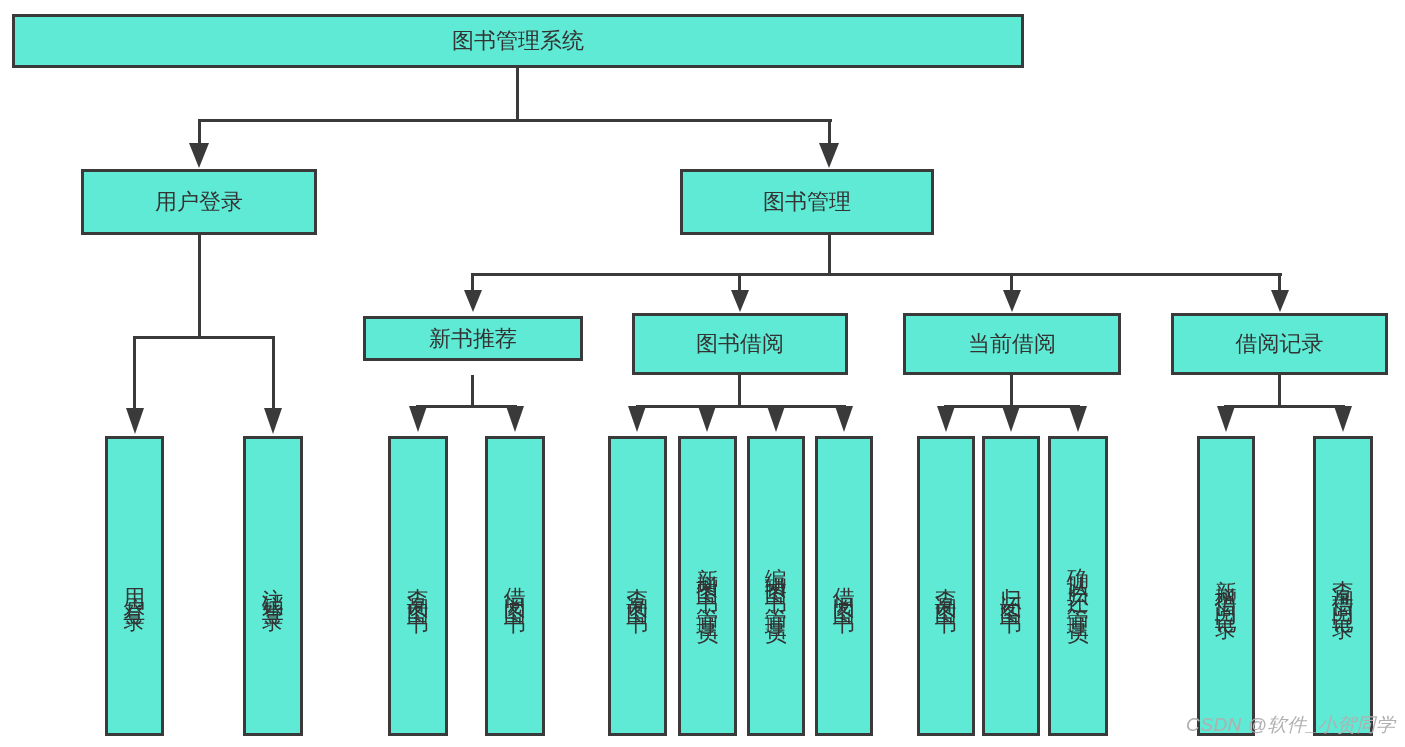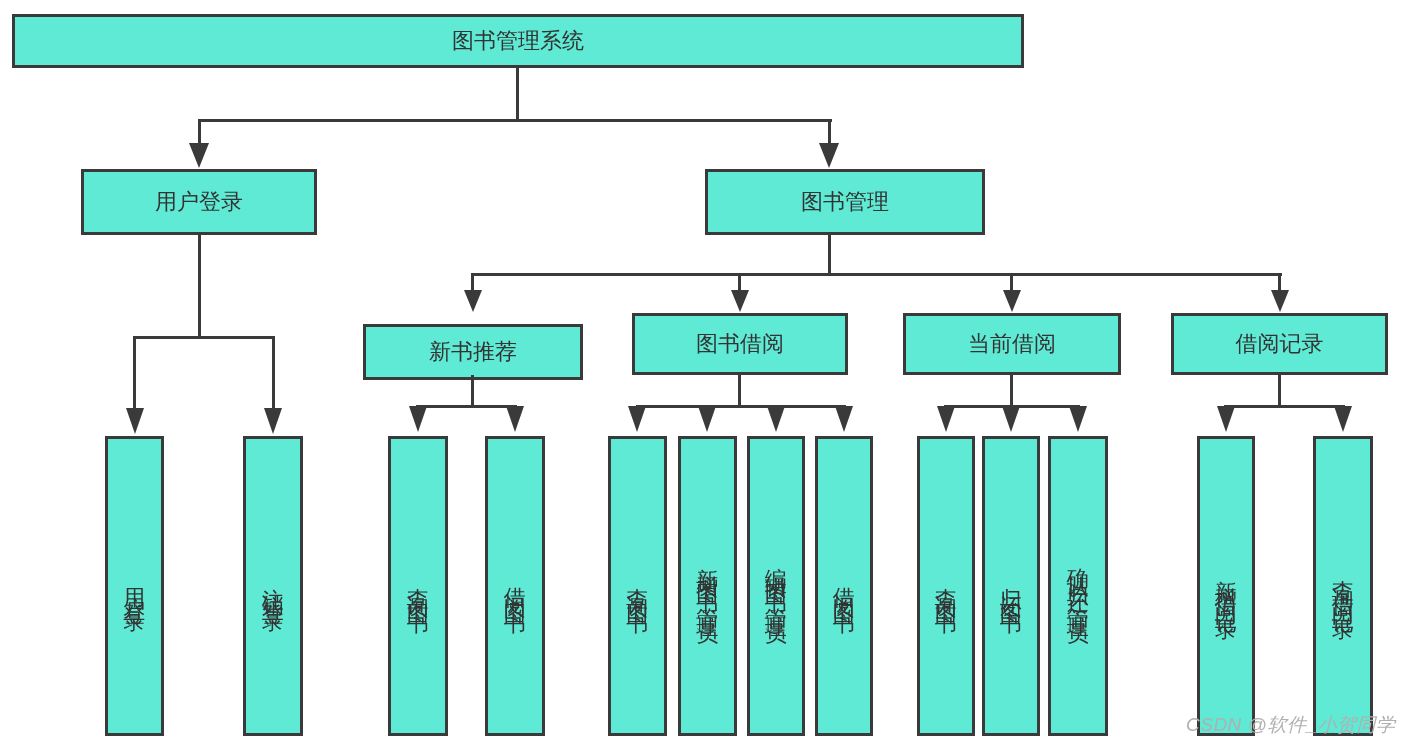--- a/index.html
+++ b/index.html
@@ -40,23 +40,23 @@
   }
 </style>
 </head>
 <body>
 
 <div class="canvas">
 
   <div class="node" style="left:12px;top:14px;width:1012px;height:54px">图书管理系统</div>
 
   <div class="node" style="left:81px;top:169px;width:236px;height:66px">用户登录</div>
-  <div class="node" style="left:705px;top:169px;width:280px;height:66px">图书管理</div>
+  <div class="node" style="left:680px;top:169px;width:254px;height:66px">图书管理</div>
 
-  <div class="node" style="left:363px;top:324px;width:220px;height:56px">新书推荐</div>
+  <div class="node" style="left:363px;top:316px;width:220px;height:45px">新书推荐</div>
   <div class="node" style="left:903px;top:313px;width:218px;height:62px">当前借阅</div>
   <div class="node" style="left:632px;top:313px;width:216px;height:62px">图书借阅</div>
   <div class="node" style="left:1171px;top:313px;width:217px;height:62px">借阅记录</div>
 
   <div class="node leaf" style="left:105px;top:436px;width:59px;height:300px">用户登录</div>
   <div class="node leaf" style="left:243px;top:436px;width:60px;height:300px">注销登录</div>
 
   <div class="node leaf" style="left:388px;top:436px;width:60px;height:300px">查询图书</div>
   <div class="node leaf" style="left:485px;top:436px;width:60px;height:300px">借阅图书</div>
 

